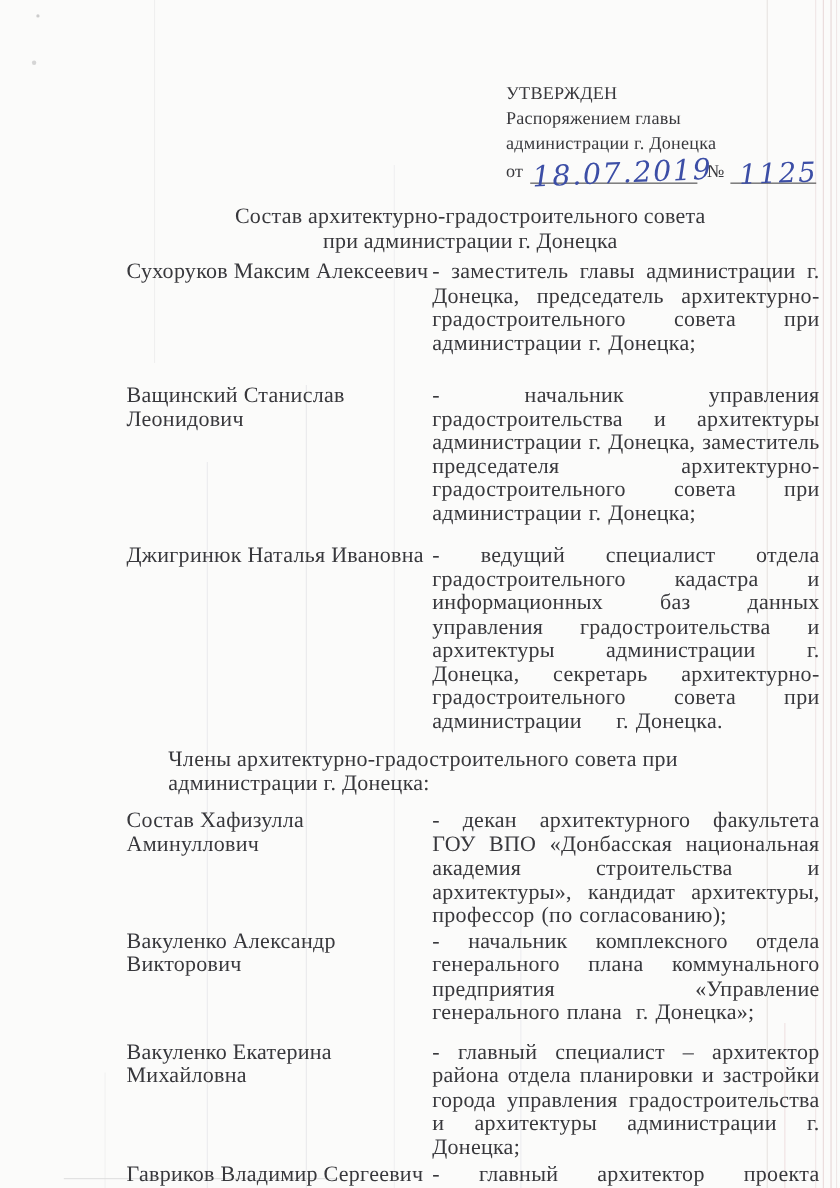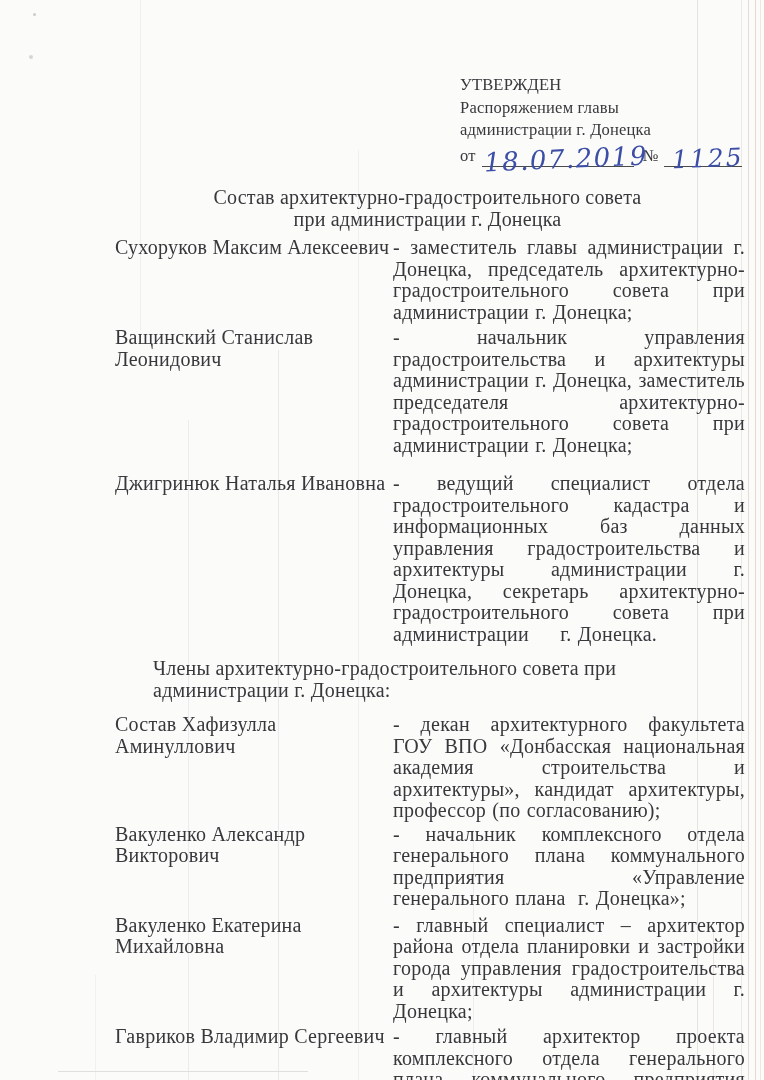--- a/index.html
+++ b/index.html
@@ -34,21 +34,21 @@
 
   
   .approval {
     position: absolute;
     left: 460px; top: 74px;
     width: 296px;
     font-size: 16.5px;
     line-height: 22.5px;
     letter-spacing: 0.2px;
   }
-  .approval-row { display: flex; align-items: flex-end; margin-top: 3px; }
+  .approval-row { display: flex; align-items: center; margin-top: 3px; }
   .blank { position: relative; border-bottom: 1px solid #4a4a4a; height: 21px; }
   .blank-date { width: 152px; margin-left: 6px; }
   .num-label  { margin-left: 9px; }
   .blank-num  { width: 78px;  margin-left: 5px; }
   .hand {
     position: absolute; bottom: -4px; left: 2px;
     font-family: "DejaVu Serif", serif;
     font-style: italic;
     color: #3c4ea6;
     white-space: nowrap;
@@ -73,26 +73,26 @@
   .entries {
     position: absolute;
     left: 115px; top: 237px;
     width: 630px;
     font-size: 20px;
     line-height: 21.5px;
     letter-spacing: 0.25px;
   }
   .entry { display: grid; grid-template-columns: 278px 352px; }
   .entry .pos { text-align: justify; word-spacing: 1px; }
-  .e2 { margin-top: 4px; }
+  .e2 { margin-top: 26px; }
   .e3 { margin-top: 17px; }
   .section-heading { margin-top: 13px; padding-left: 38px; }
   .m0 { margin-top: 13px; }
   .m1 { margin-top: 2px; }
-  .m2 { margin-top: 5px; }
+  .m2 { margin-top: 15px; }
   .m3 { margin-top: 4px; }
   .m4 { margin-top: 5px; }
 </style>
 </head>
 <body>
 
 <div class="page">
 
   <div class="vl vl-a"></div>
   <div class="vl vl-b"></div>

